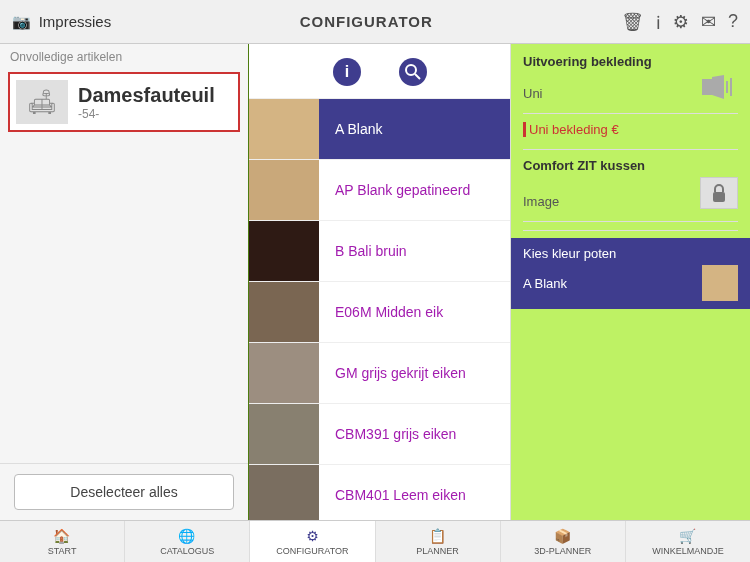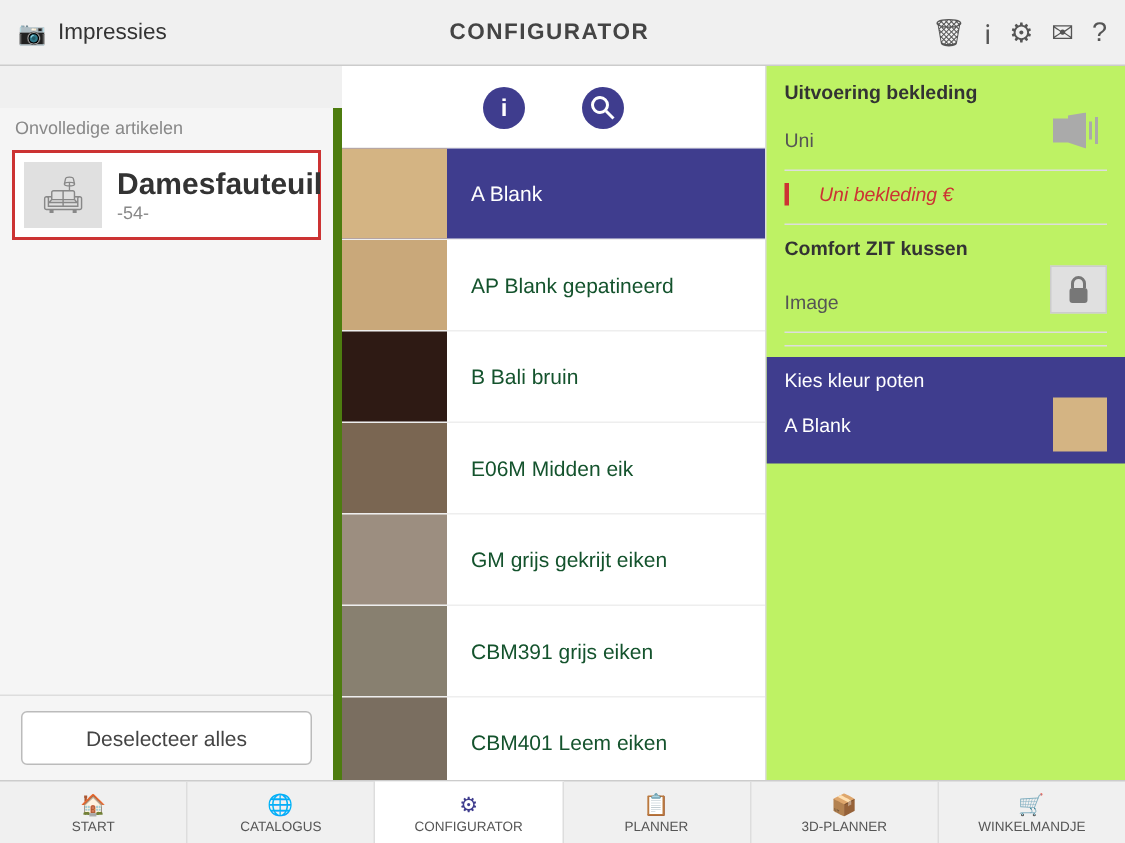--- a/index.html
+++ b/index.html
@@ -40,26 +40,25 @@
     }
 
     
     .main {
       display: flex;
       height: 476px;
     }
 
     
     .sidebar {
-      width: 228px;
+      width: 249px;
       background: #f5f5f5;
-      border-right: 6px solid #4d7c0f;
+      border-right: 1px solid #4d7c0f;
       display: flex;
       flex-direction: column;
-      margin-top: 28px;
     }
     .sidebar-label {
       font-size: 12px;
       color: #888;
       padding: 6px 10px 4px;
     }
     .sidebar-item {
       display: flex;
       align-items: center;
       border: 2px solid #cc3333;
@@ -151,21 +150,21 @@
       color: #fff;
     }
     .color-swatch {
       width: 70px;
       height: 60px;
       flex-shrink: 0;
     }
     .item-label {
       padding-left: 16px;
       font-size: 14px;
-      color: #14532d;
+      color: #a21caf;
     }
 
     
     .right-panel {
       width: 240px;
       background: #bef264;
       border-left: 1px solid #ddd;
       overflow-y: auto;
       padding: 10px 12px;
     }
@@ -364,21 +363,21 @@
             <rect x="0" y="4" width="10" height="16" fill="#aaa"></rect>
             <polygon points="10,2 22,0 22,24 10,20" fill="#aaa"></polygon>
             <line x1="25" y1="6" x2="25" y2="18" stroke="#aaa" stroke-width="2"></line>
             <line x1="29" y1="3" x2="29" y2="21" stroke="#aaa" stroke-width="2"></line>
           </svg>
         </div>
       </div>
     </div>
     <div class="right-section-divider"></div>
     <div class="right-section">
-      <div class="right-section-value highlighted red-left-border" style="padding-left:20px;font-style:italic;">Uni bekleding €</div>
+      <div class="right-section-value highlighted red-left-border" style="padding-left:3px;">Uni bekleding €</div>
     </div>
     <div class="right-section-divider"></div>
     <div class="right-section">
       <div class="right-section-title">Comfort ZIT kussen</div>
       <div class="right-section-value">
         <span>Image</span>
         <div style="width:38px;height:32px;background:#e0e0e0;border:1px solid #ccc;display:flex;align-items:center;justify-content:center;">
           <svg width="18" height="22" viewBox="0 0 18 22">
             <rect x="3" y="10" width="12" height="10" rx="2" fill="#777"></rect>
             <path d="M5 10 V7 A4 4 0 0 1 13 7 V10" fill="none" stroke="#777" stroke-width="2"></path>

